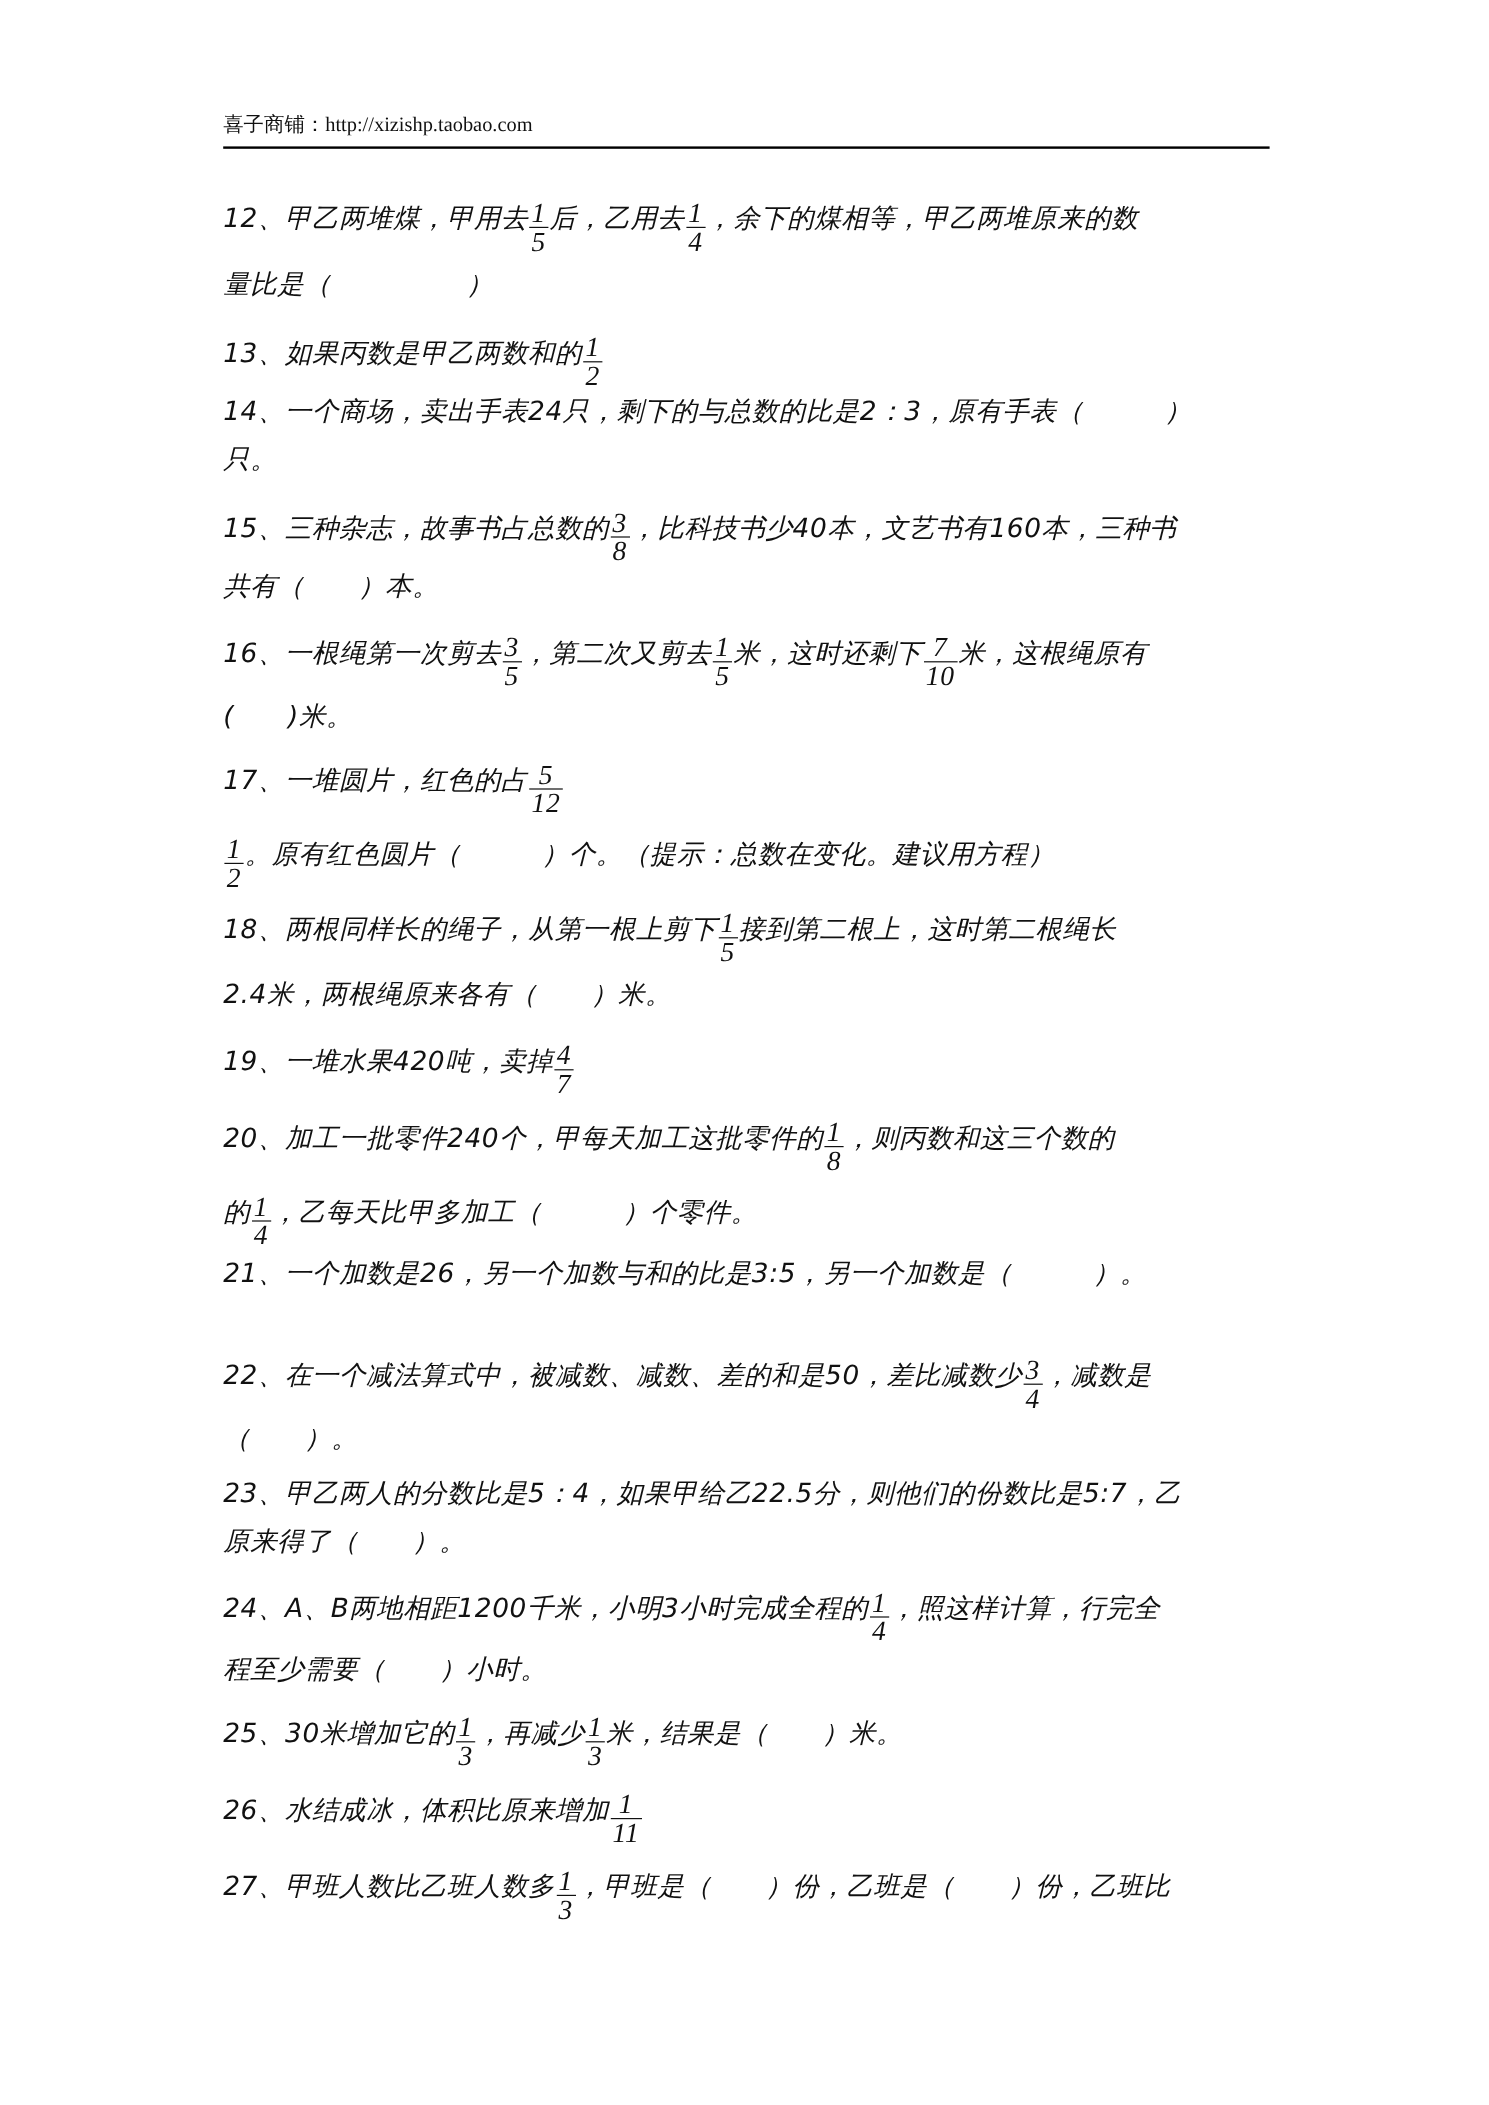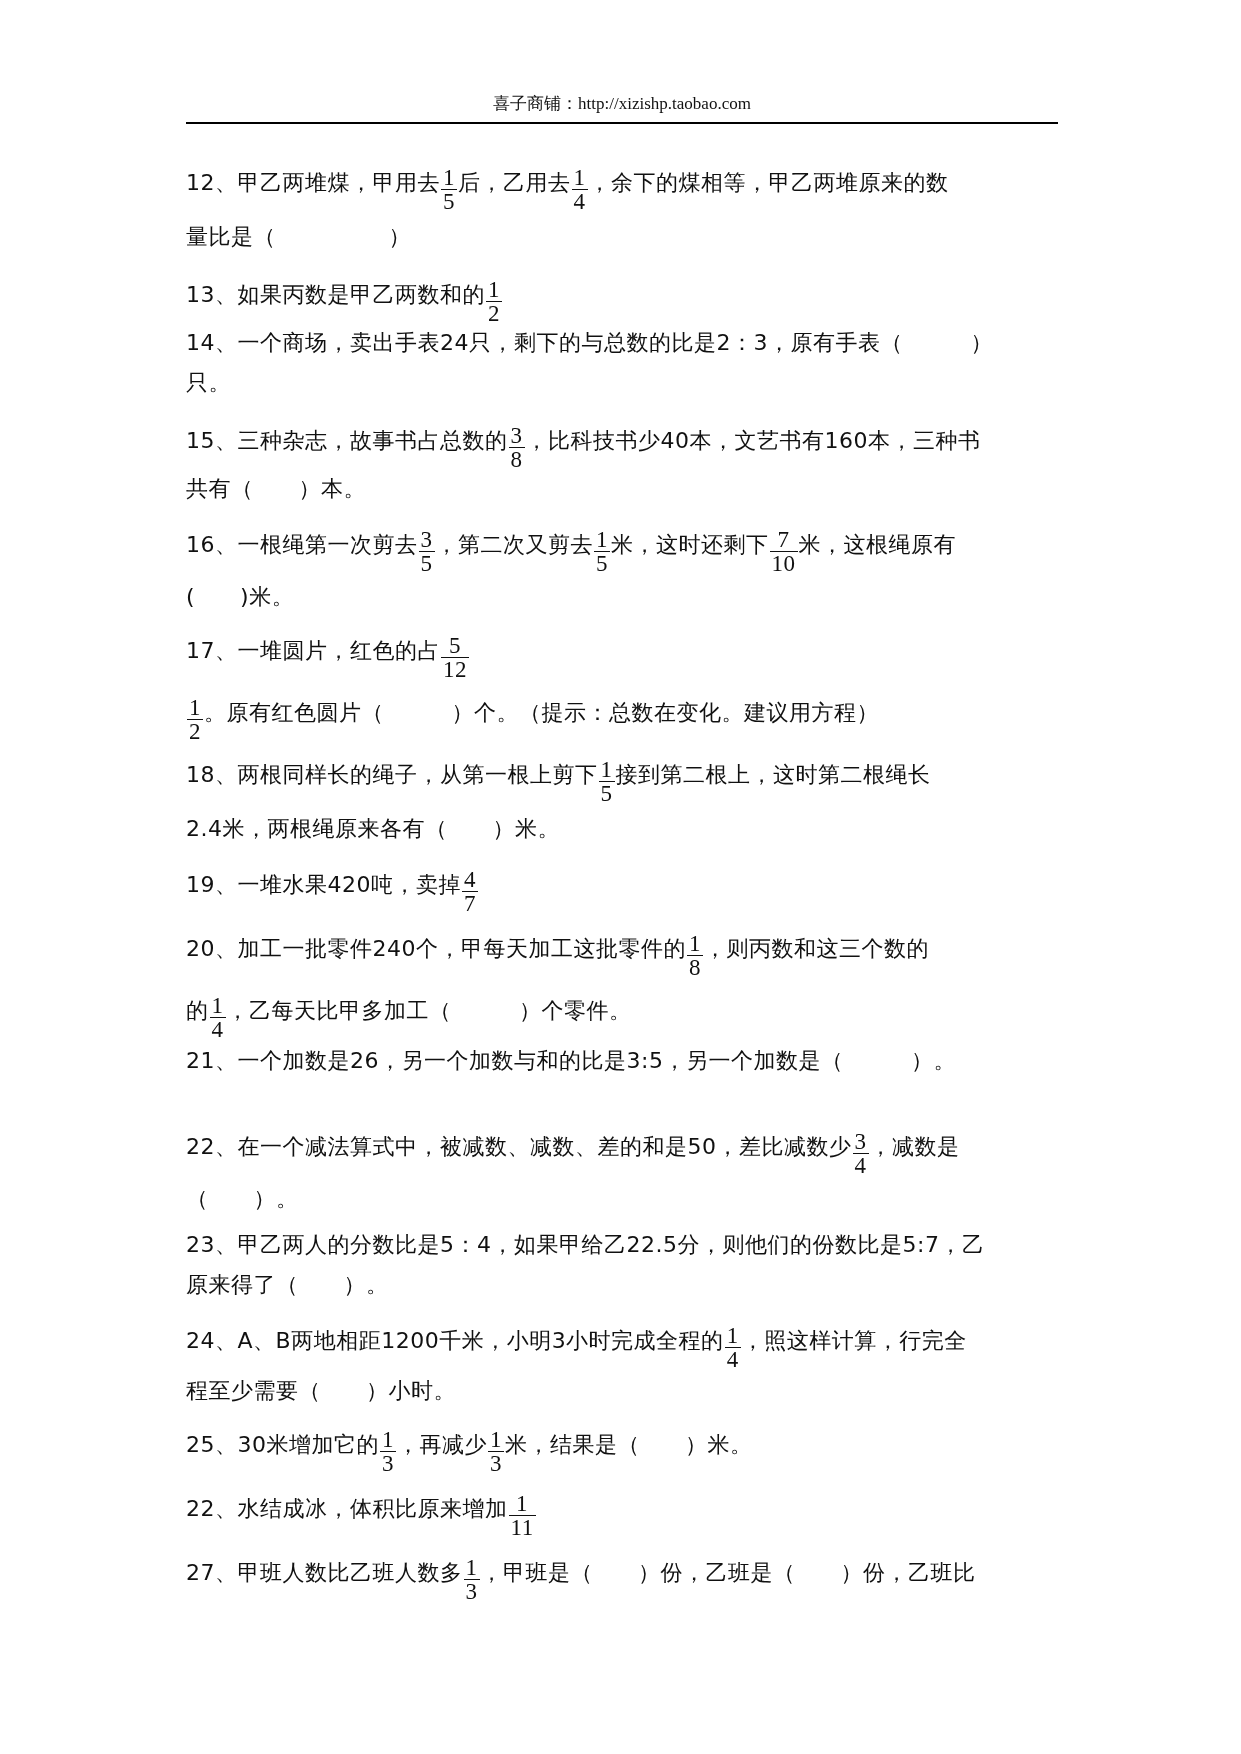--- a/index.html
+++ b/index.html
@@ -1,22 +1,22 @@
 <!DOCTYPE html>
 <html><head>
 <meta charset="utf-8">
 <style>
   html, body { margin:0; padding:0; background:#ffffff; }
   body { width:1241px; height:1754px; position:relative; overflow:hidden;
          font-family:"DejaVu Serif", "Liberation Serif", serif; color:#111; }
-  .header { position:absolute; left:186px; top:92px; width:872px; text-align:center;
+  .header { position:absolute; left:186px; top:92px; width:872px; text-align:left;
             font-size:17px; font-family:"Liberation Serif", serif; }
   .rule { position:absolute; left:186px; top:122px; width:872px; height:2px; background:#000; }
   .line { position:absolute; left:186px; width:900px; font-size:22px; white-space:nowrap;
-          font-family:"DejaVu Sans", sans-serif; letter-spacing:0.5px; }
+          font-family:"DejaVu Sans", sans-serif; letter-spacing:0.5px;font-style:italic; }
   .frac { display:inline-block; vertical-align:middle; text-align:center;
           font-family:"Liberation Serif", serif; font-size:23px; line-height:1; margin:0 1px; position:relative; top:6px; }
   .frac .n { display:block; padding:0 2px; }
   .frac .d { display:block; border-top:1.5px solid #111; padding:0 2px; }
 </style>
 </head>
 <body>
 
 <div class="header">喜子商铺：http://xizishp.taobao.com</div>
 <div class="rule"></div>
@@ -79,18 +79,18 @@
 <div class="line" style="top:1318px">
   <span>24、A、B两地相距1200千米，小明3小时完成全程的</span><span class="frac"><span class="n">1</span><span class="d">4</span></span><span>，照这样计算，行完全</span>
 </div>
 <div class="line" style="top:1376px">程至少需要（　　）小时。</div>
 
 <div class="line" style="top:1422px">
   <span>25、30米增加它的</span><span class="frac"><span class="n">1</span><span class="d">3</span></span><span>，再减少</span><span class="frac"><span class="n">1</span><span class="d">3</span></span><span>米，结果是（　　）米。</span>
 </div>
 
 <div class="line" style="top:1486px">
-  <span>22、水结成冰，体积比原来增加</span><span class="frac"><span class="n">1</span><span class="d">11</span></span>
+  <span>26、水结成冰，体积比原来增加</span><span class="frac"><span class="n">1</span><span class="d">11</span></span>
 </div>
 
 <div class="line" style="top:1550px">
   <span>27、甲班人数比乙班人数多</span><span class="frac"><span class="n">1</span><span class="d">3</span></span><span>，甲班是（　　）份，乙班是（　　）份，乙班比</span>
 </div>
 
 </body></html>

